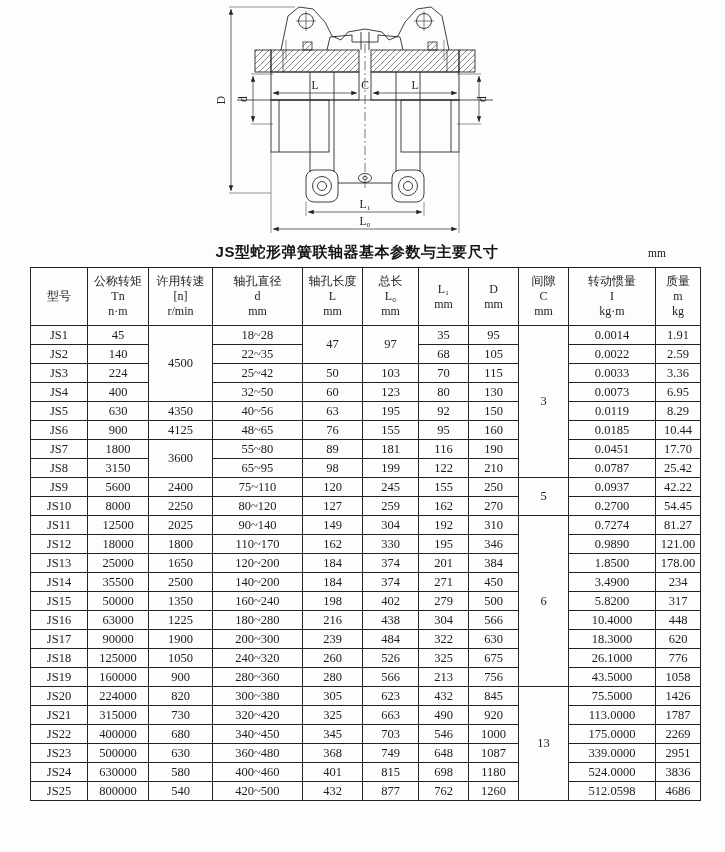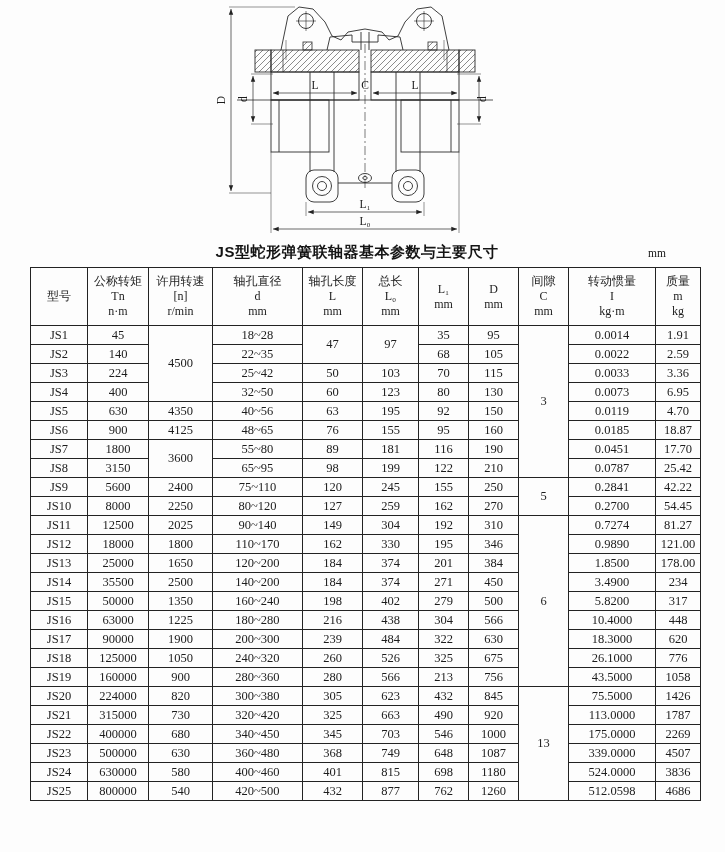--- a/index.html
+++ b/index.html
@@ -291,33 +291,33 @@
         <tr>
           <td>JS5</td>
           <td>630</td>
           <td>4350</td>
           <td>40~56</td>
           <td>63</td>
           <td>195</td>
           <td>92</td>
           <td>150</td>
           <td>0.0119</td>
-          <td>4.70</td>
+          <td>8.29</td>
         </tr>
         <tr>
           <td>JS6</td>
           <td>900</td>
           <td>4125</td>
           <td>48~65</td>
           <td>76</td>
           <td>155</td>
           <td>95</td>
           <td>160</td>
           <td>0.0185</td>
-          <td>18.87</td>
+          <td>10.44</td>
         </tr>
         <tr>
           <td>JS7</td>
           <td>1800</td>
           <td rowspan="2">3600</td>
           <td>55~80</td>
           <td>89</td>
           <td>181</td>
           <td>116</td>
           <td>190</td>
@@ -338,21 +338,21 @@
         <tr>
           <td>JS9</td>
           <td>5600</td>
           <td>2400</td>
           <td>75~110</td>
           <td>120</td>
           <td>245</td>
           <td>155</td>
           <td>250</td>
           <td rowspan="2">5</td>
-          <td>0.2841</td>
+          <td>0.0937</td>
           <td>42.22</td>
         </tr>
         <tr>
           <td>JS10</td>
           <td>8000</td>
           <td>2250</td>
           <td>80~120</td>
           <td>127</td>
           <td>259</td>
           <td>162</td>
@@ -509,21 +509,21 @@
         <tr>
           <td>JS23</td>
           <td>500000</td>
           <td>630</td>
           <td>360~480</td>
           <td>368</td>
           <td>749</td>
           <td>648</td>
           <td>1087</td>
           <td>339.0000</td>
-          <td>4507</td>
+          <td>2951</td>
         </tr>
         <tr>
           <td>JS24</td>
           <td>630000</td>
           <td>580</td>
           <td>400~460</td>
           <td>401</td>
           <td>815</td>
           <td>698</td>
           <td>1180</td>

